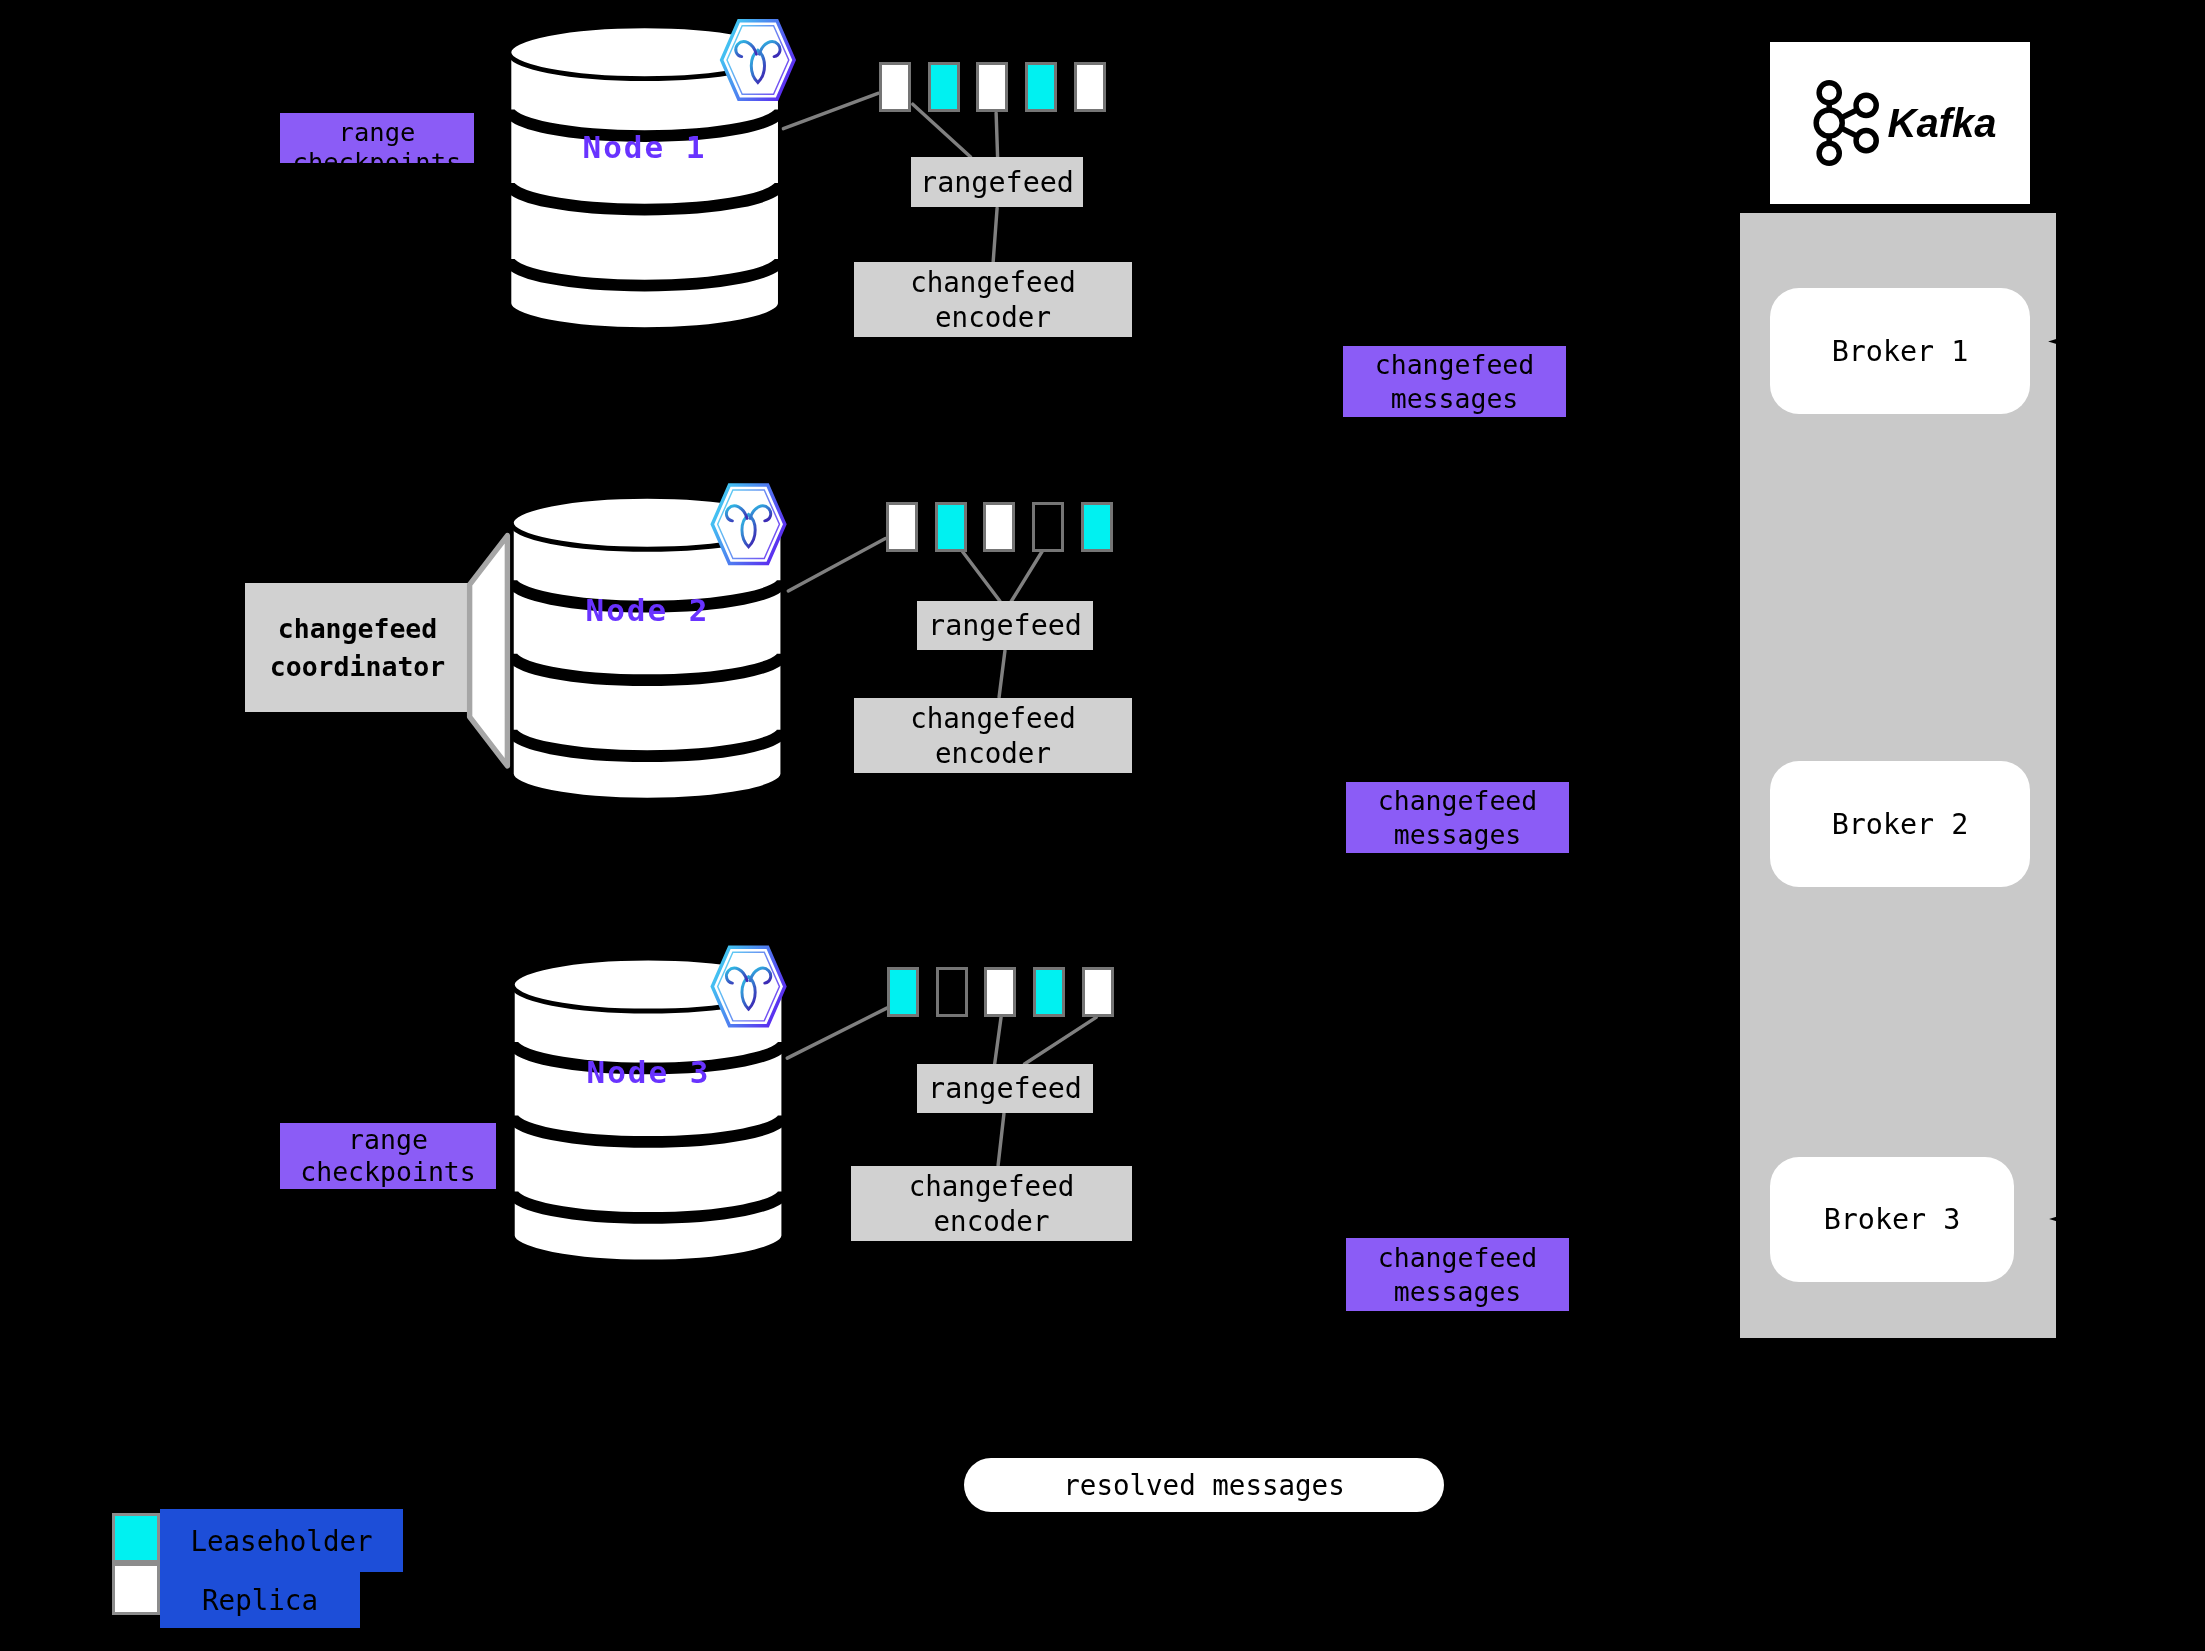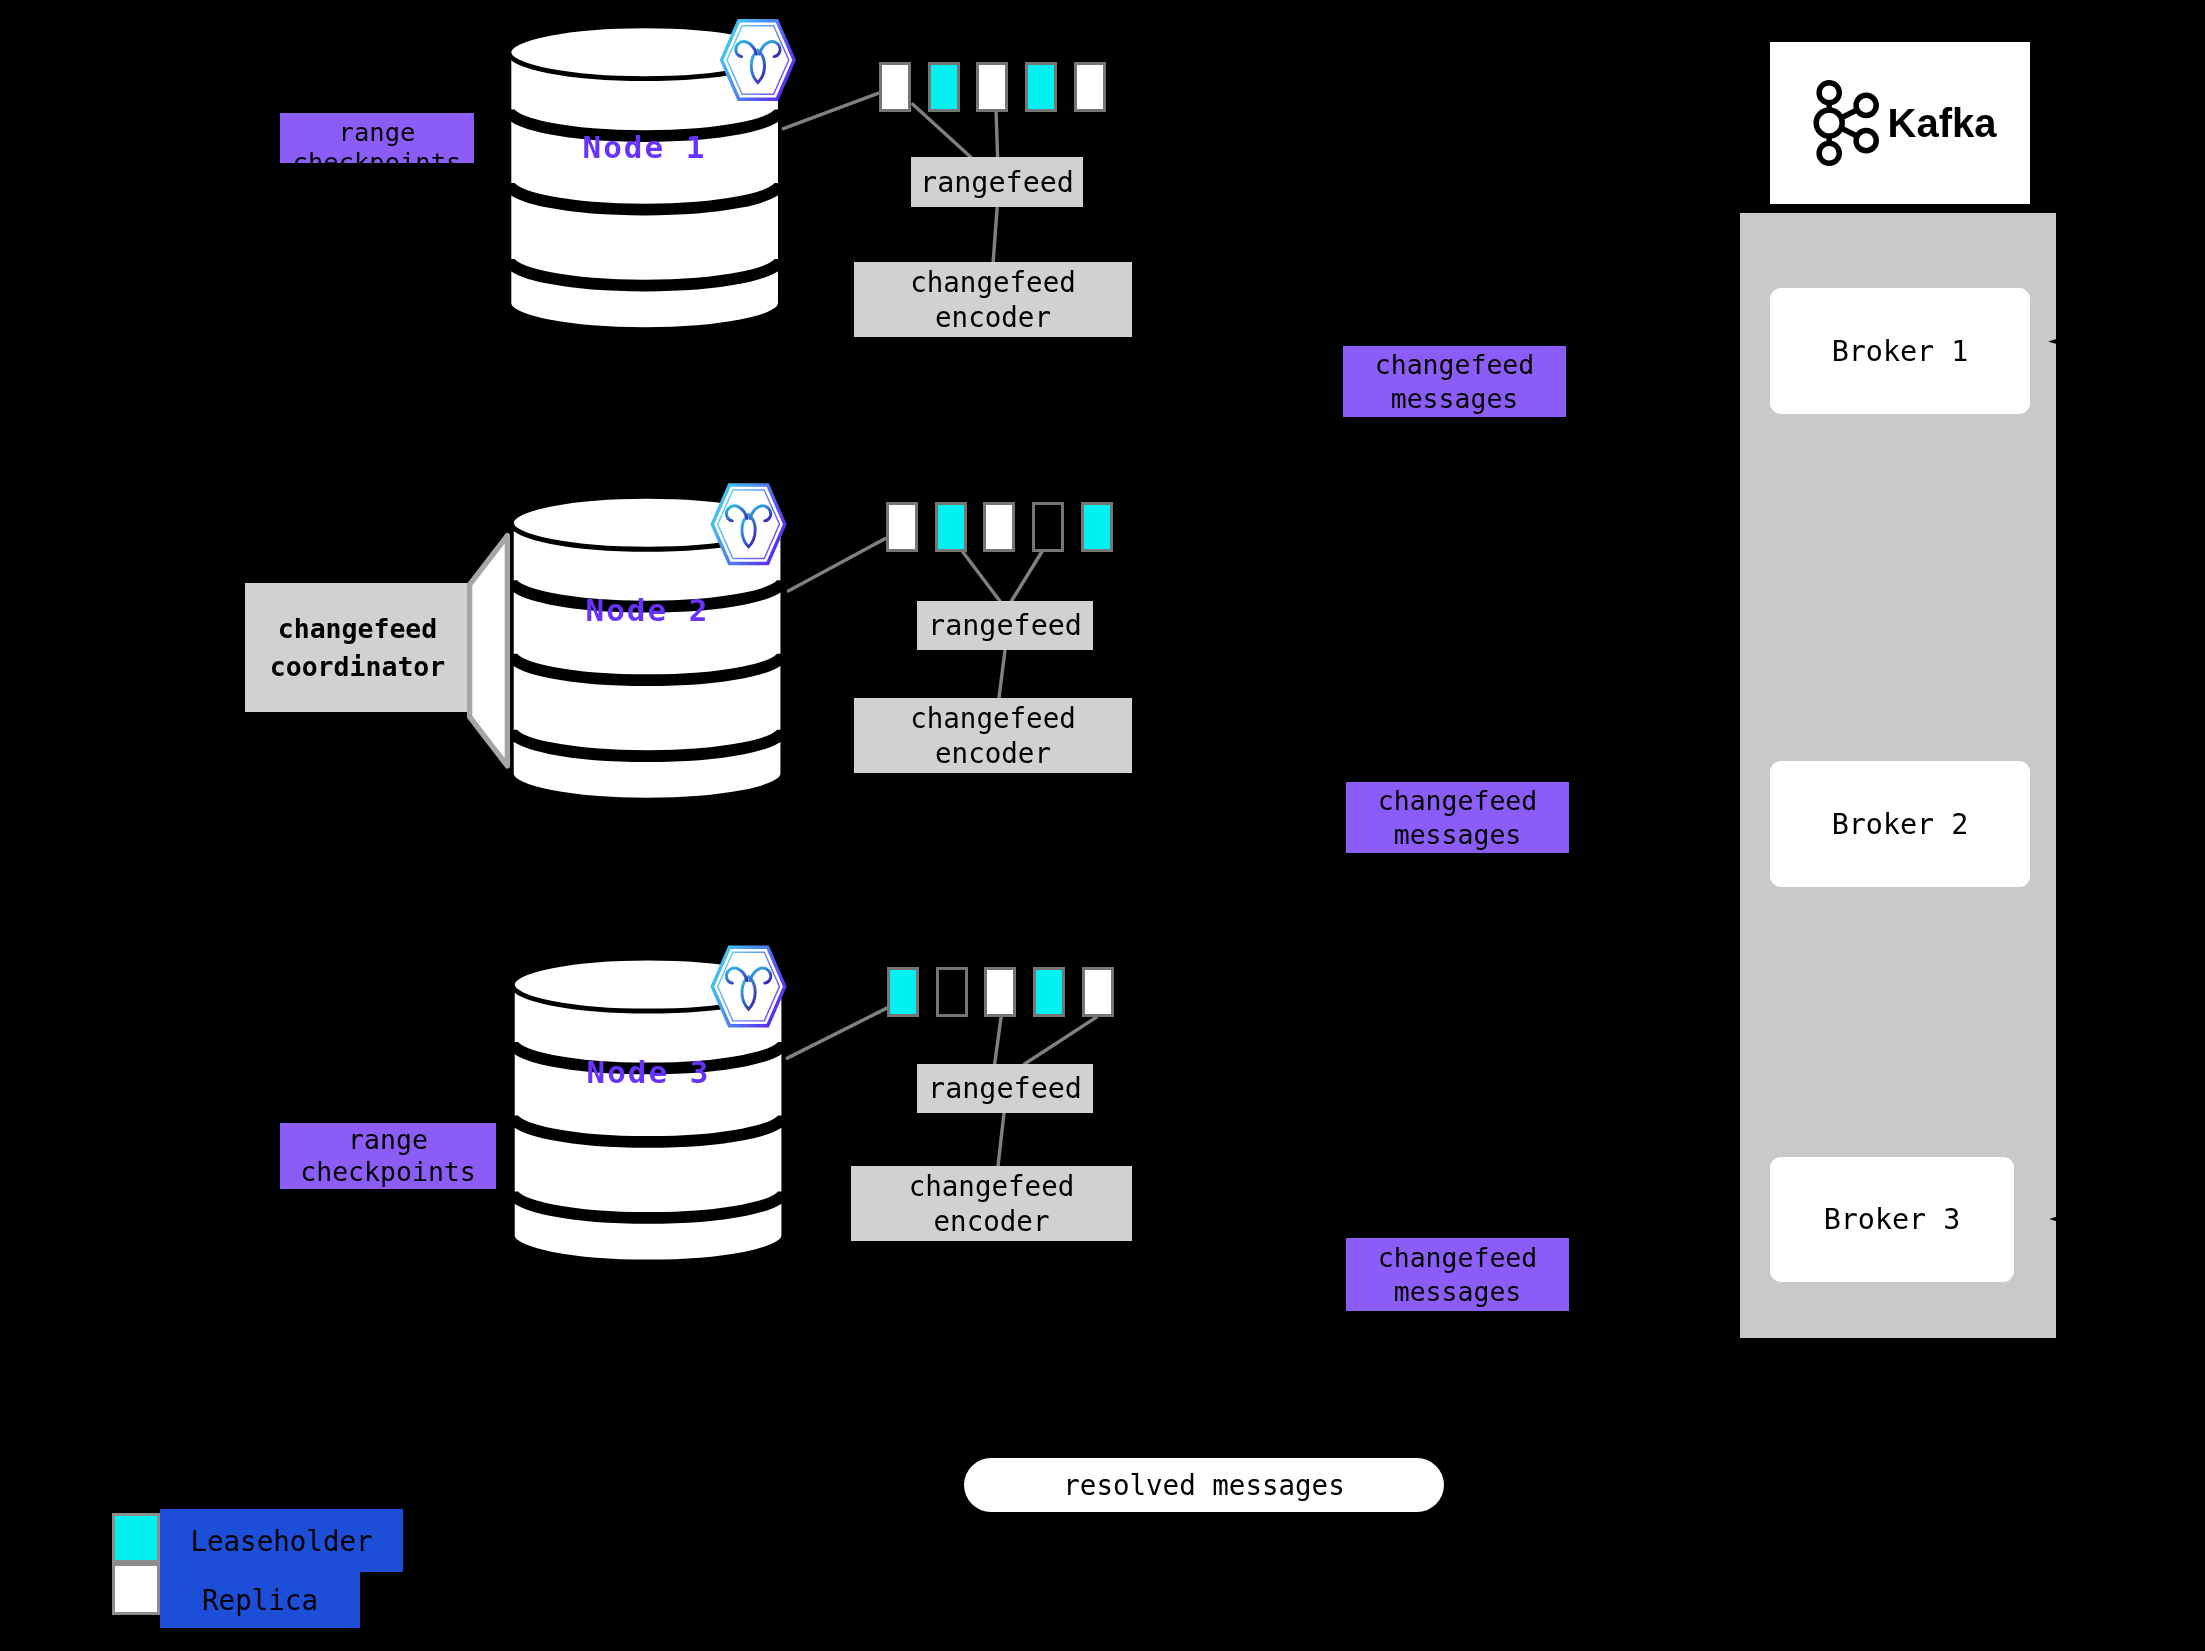--- a/index.html
+++ b/index.html
@@ -16,24 +16,24 @@
   .cp-bot{font-size:26.5px;line-height:32px;}
   .coordinator{font-weight:bold;font-size:26.5px;line-height:38px;background:#d1d1d1;}
   .node-label{color:#6933ff;font-weight:bold;font-size:31px;letter-spacing:2px;
               display:flex;align-items:center;justify-content:center;}
   .range-row{display:flex;gap:16.7px;}
   .range-rect{width:32px;height:50px;border:3.4px solid #757575;}
   .sw-leaseholder{background:#00f1f1;}
   .sw-replica{background:#ffffff;}
   .sw-empty{background:transparent;}
   .msgbox{font-size:26.5px;line-height:34px;}
-  .kafka-box{background:#fff;display:flex;align-items:center;justify-content:center;gap:0;}
+  .kafka-box{background:#fff;display:flex;align-items:center;justify-content:center;gap:0;font-style:italic;}
   .kafka-word{font-family:"Liberation Sans",sans-serif;font-weight:bold;font-size:40px;color:#000;}
   .broker-container{background:#c9c9c9;}
-  .broker{background:#fff;border-radius:11px;display:flex;align-items:center;justify-content:center;
+  .broker{background:#fff;border-radius:29px;display:flex;align-items:center;justify-content:center;
           font-size:28.4px;color:#000;text-align:right;}
   .pill{background:#fff;border-radius:28.4px;display:flex;align-items:center;justify-content:center;
         font-size:27.5px;color:#000;}
   .legend-sq{border:3.9px solid #8c8c8c;}
   .legend-label{background:#1d4ed8;display:flex;align-items:center;justify-content:center;
                 font-size:27.5px;color:#000;}
 </style>
 </head>
 <body>
 

